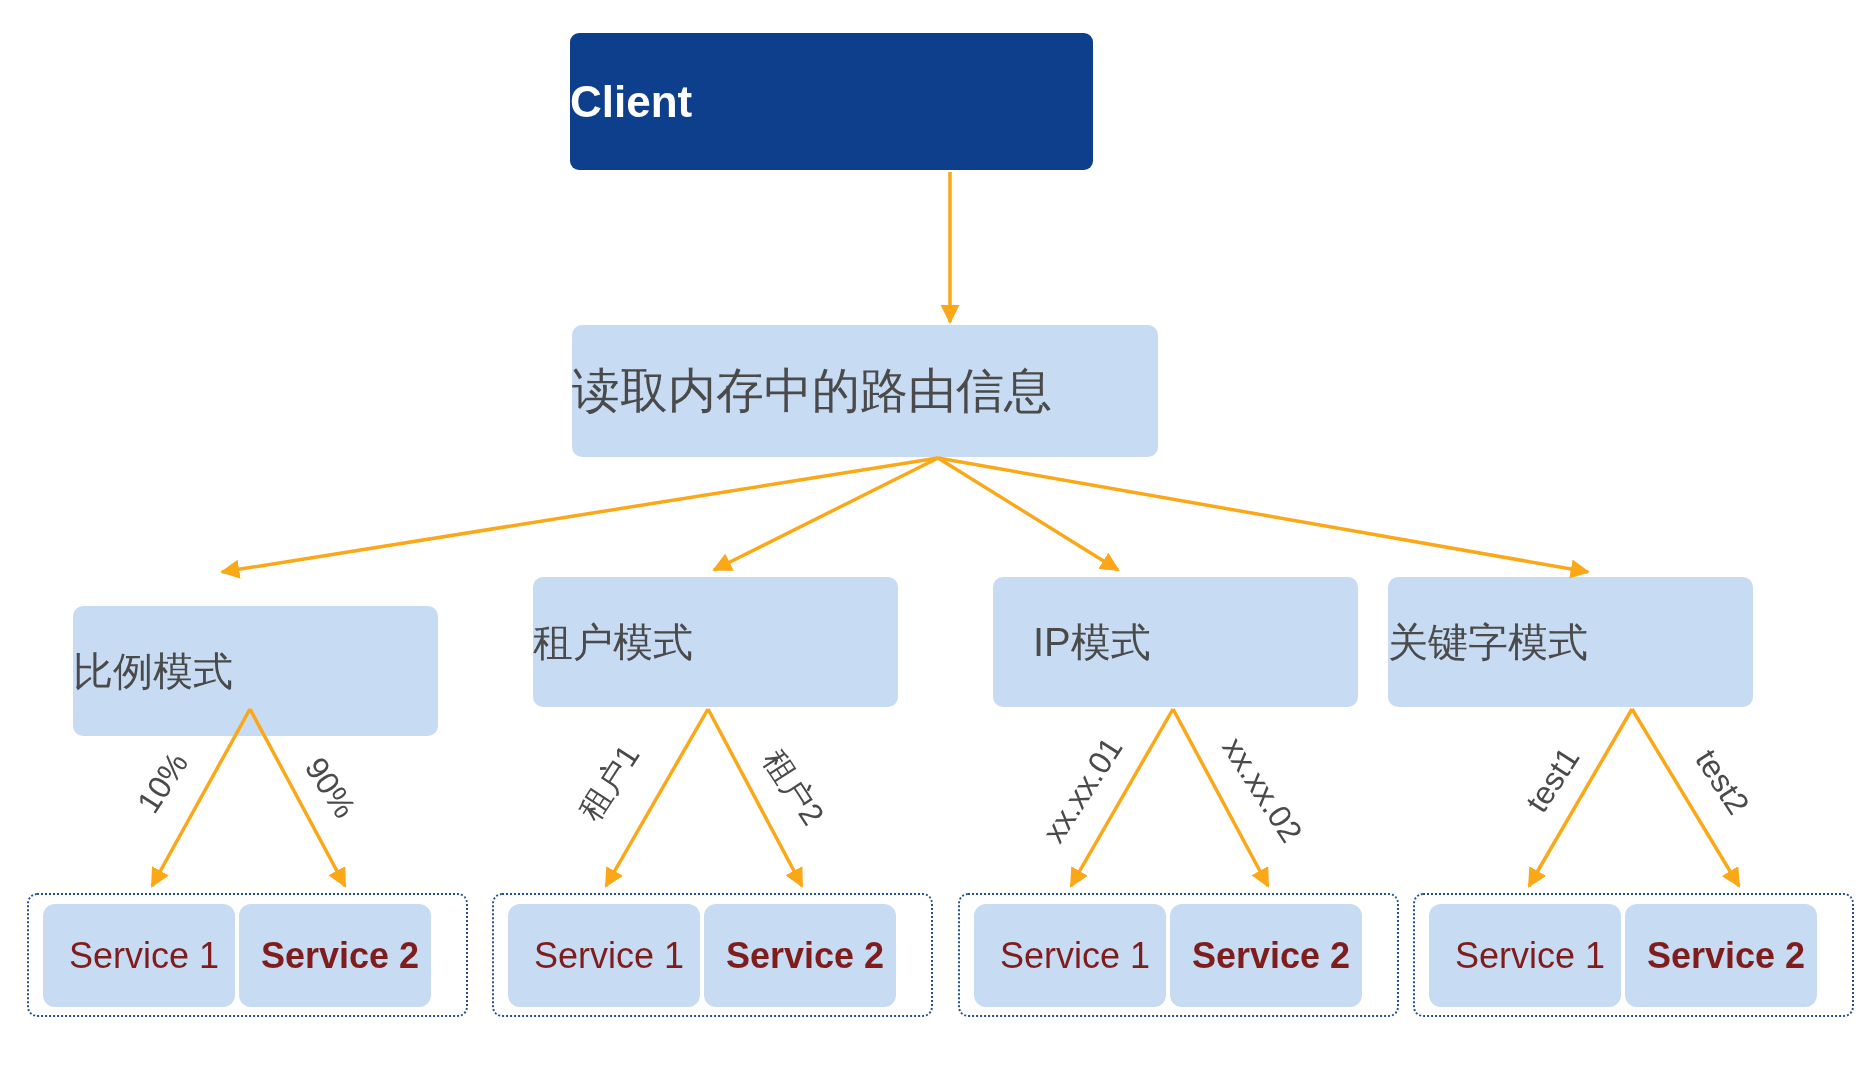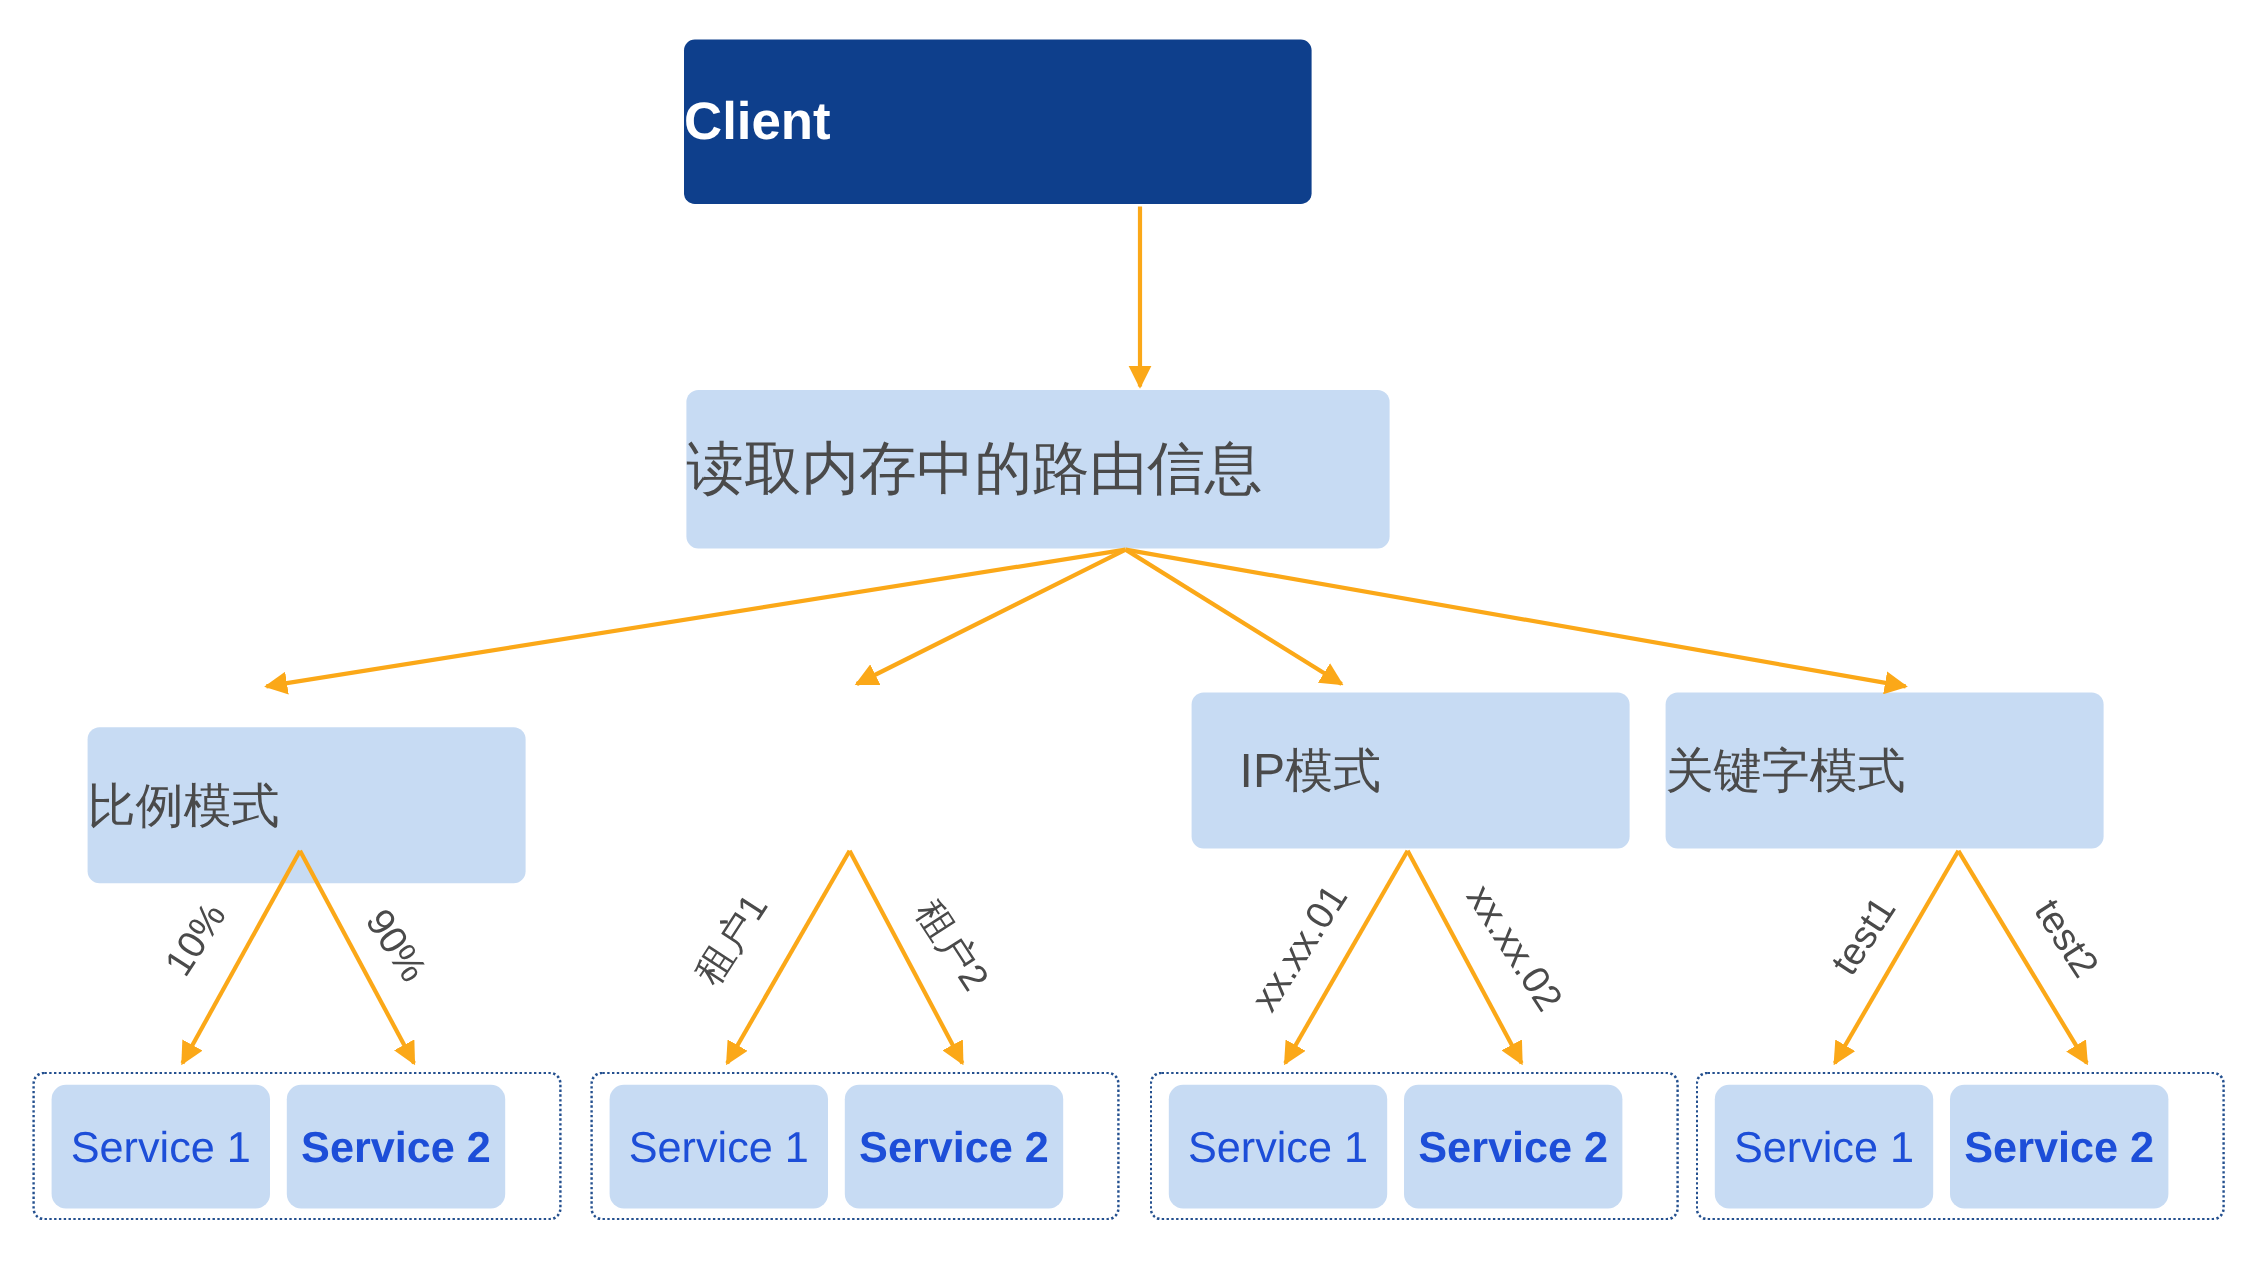--- a/index.html
+++ b/index.html
@@ -45,21 +45,21 @@
     box-sizing:border-box;
   }
   .group.g0{left:27px;}
   .group.g1{left:492px;}
   .group.g2{left:958px;}
   .group.g3{left:1413px;}
   .service{
     position:absolute;top:9px;width:182px;height:103px;
     background:#c7dbf3;border-radius:12px;
     display:flex;align-items:center;justify-content:center;
-    font-size:36px;color:#1d4ed8;
+    font-size:36px;color:#7f1d1d;padding-left:10px;
   }
   .service.s0{left:14px;}
   .service.s1{left:210px;font-weight:bold;}
   .edge-label{
     position:absolute;
     font-size:32px;color:#4a4a4a;
     white-space:nowrap;
     transform:translate(-50%,-50%) rotate(-57deg);
   }
   .edge-label.right{transform:translate(-50%,-50%) rotate(57deg);}
@@ -77,20 +77,23 @@
   <div class="node client">
     <span>Client</span>
   </div>
 
   <div class="node router">
     <span>读取内存中的路由信息</span>
   </div>
 
   <div class="node mode m0">
     <span>比例模式</span>
+  </div>
+  <div class="node mode m1">
+    <span>租户模式</span>
   </div>
   <div class="node mode m2">
     <span>IP模式</span>
   </div>
   <div class="node mode m3">
     <span>关键字模式</span>
   </div>
 
   <div class="group g0">
     <div class="service s0">

